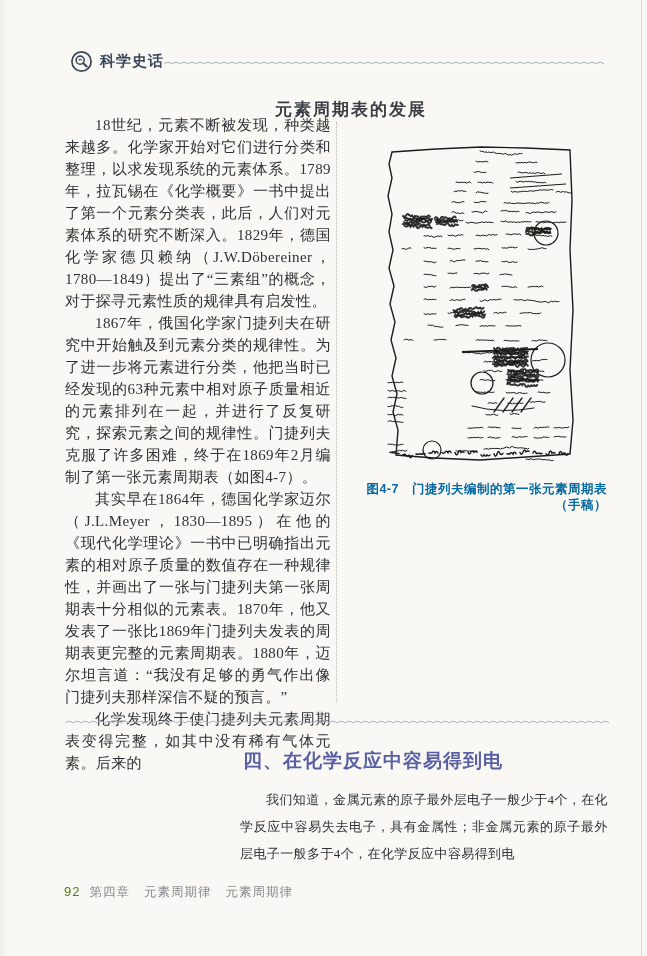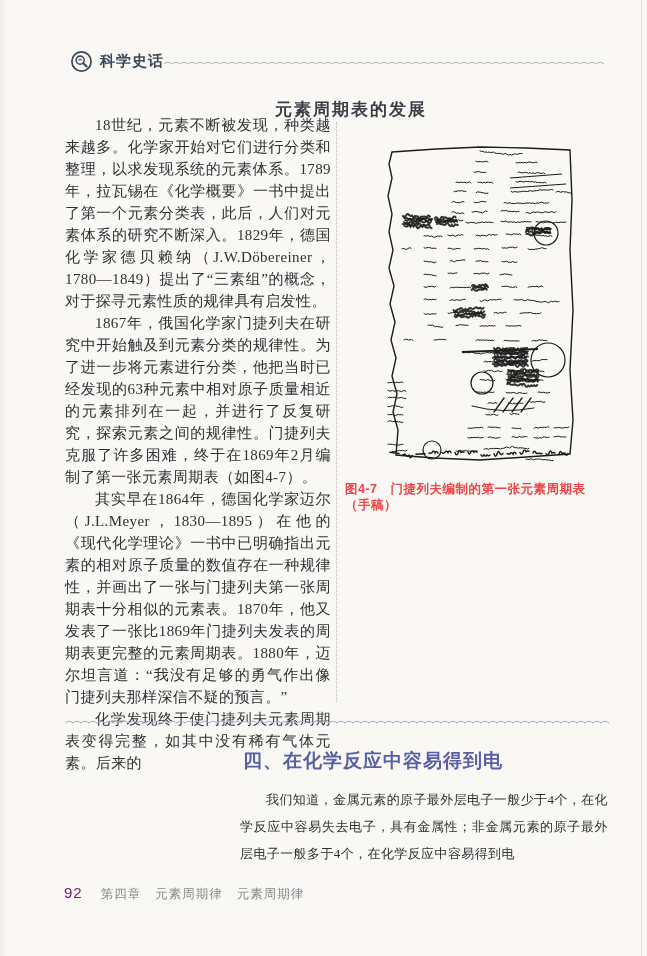--- a/index.html
+++ b/index.html
@@ -35,36 +35,36 @@
   .col-right{left:345px;width:262px;}
   .col-divider{position:absolute;left:336px;top:122px;height:580px;width:0;
     border-left:1px dotted #b7bbc2;}
 
   
   .figure{margin:0;padding:0;}
   .manuscript{display:block;margin:26px 0 0 31px;}
   .manuscript path{fill:none;stroke:#1c1c1c;}
   .manuscript circle{fill:none;stroke:#1c1c1c;stroke-width:1.2;}
   .fig-caption{margin:13px 0 10px 0;font-family:"Liberation Sans","DejaVu Sans",sans-serif;
-    font-size:12.5px;font-weight:bold;color:#ef4444;letter-spacing:.5px;text-align:left;
+    font-size:12.5px;font-weight:bold;color:#0369a1;letter-spacing:.5px;text-align:right;
     line-height:16px;}
 
   
   .section-heading{position:absolute;left:243px;top:748px;margin:0;
     font-family:"Liberation Sans","DejaVu Sans",sans-serif;
     font-size:19px;font-weight:bold;color:#585fa3;letter-spacing:1px;}
   .section-paragraph{position:absolute;left:240px;top:786px;width:368px;margin:0;
     font-size:13px;line-height:27px;text-align:justify;text-indent:2em;
     letter-spacing:.4px;color:#2e3135;}
 
   
   .footer{position:absolute;left:64px;top:884px;
     font-family:"Liberation Sans","DejaVu Sans",sans-serif;
     font-size:12.5px;color:#84888e;letter-spacing:1px;}
-  .footer .pg{font-size:15px;margin-right:18px;color:#701a75;}
+  .footer .pg{font-size:13px;margin-right:9px;color:#4d7c0f;}
   .footer .seg{margin-right:14px;}
 </style>
 </head>
 <body>
 
 <div class="page">
 
   <div class="box-header">
     <svg width="23" height="23" viewBox="0 0 24 24">
       <circle cx="12" cy="12" r="10" fill="none" stroke="#3c4859" stroke-width="1.8"></circle>

